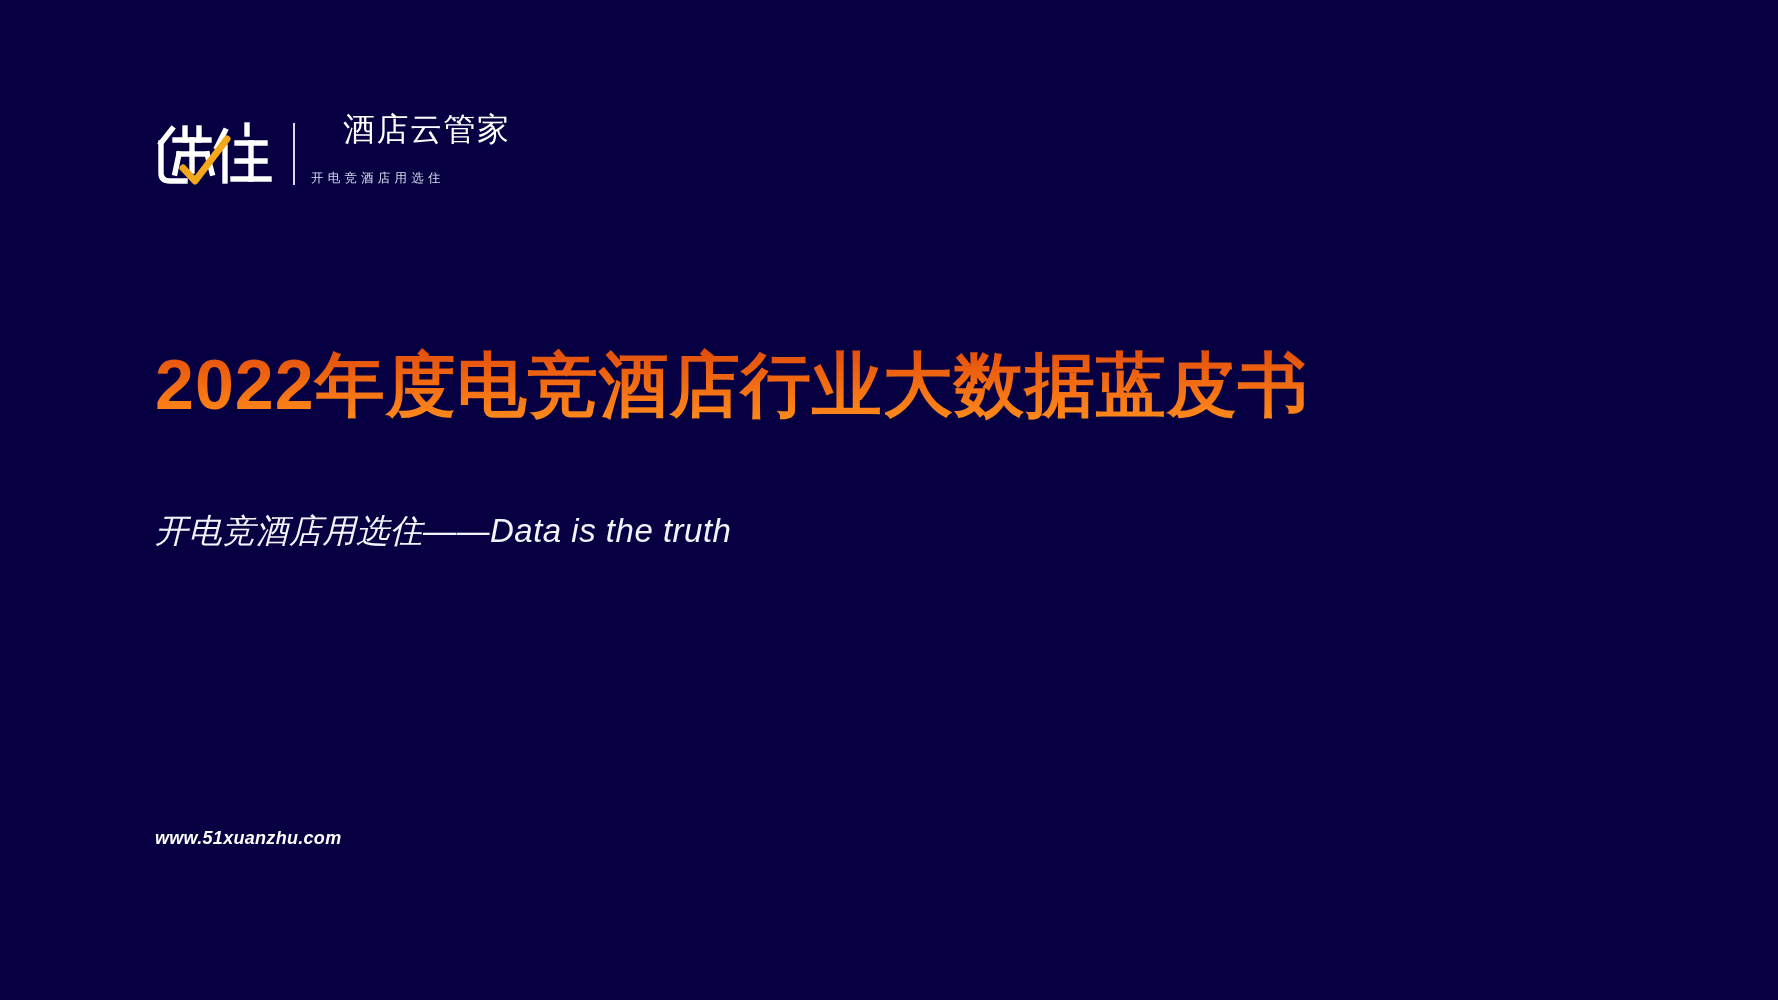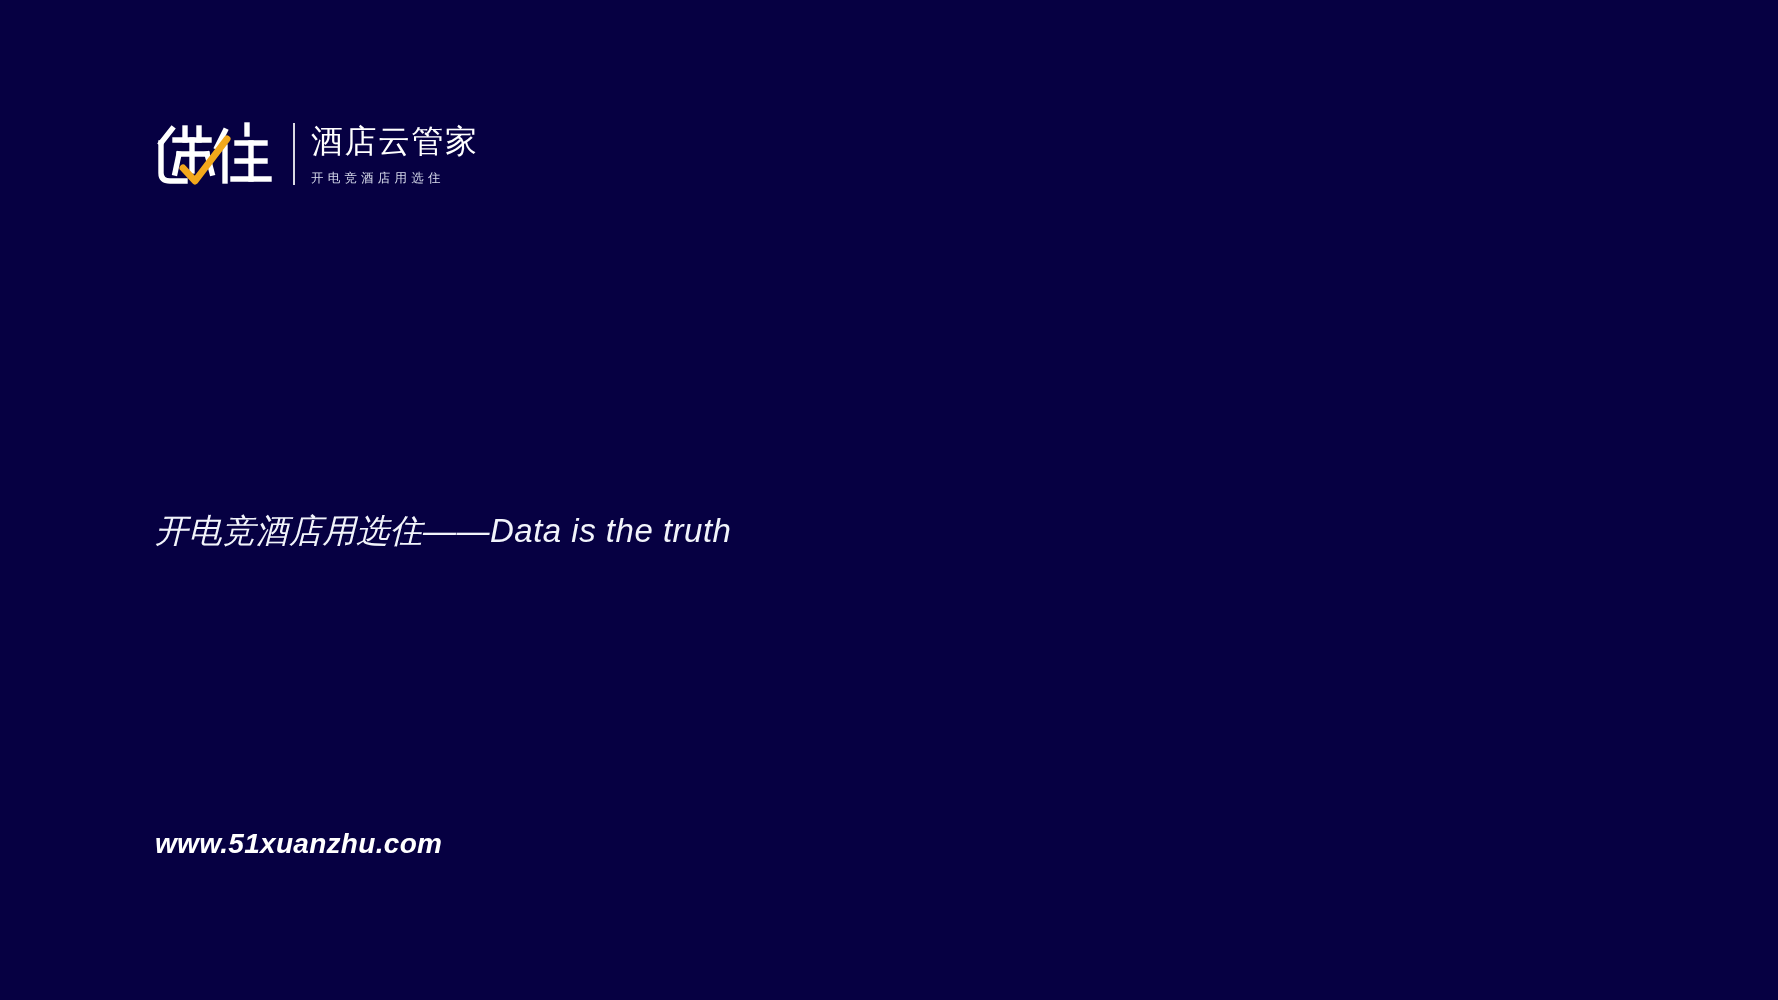--- a/index.html
+++ b/index.html
@@ -47,28 +47,29 @@
     height:72px;
     padding-bottom:1px;
   }
   .logo-cn-main {
     font-size:32px;
     font-weight:400;
     color:#ffffff;
     letter-spacing:1.5px;
     line-height:1.12;
     white-space:nowrap;
+    margin-left:32px;
   }
   .logo-cn-sub {
     font-size:12.5px;
     font-weight:400;
     color:#d9dced;
     letter-spacing:4.2px;
     line-height:1.1;
-    margin-top:12px;
+    margin-top:24px;
     white-space:nowrap;
   }
 
   
   .main-title {
     position:absolute;
     left:155px; top:344px;
     font-size:70px;
     font-weight:bold;
     letter-spacing:1px;
@@ -91,21 +92,21 @@
     color:#f2f4fb;
     letter-spacing:.5px;
     line-height:1.25;
     white-space:nowrap;
   }
 
   
   .footer-url {
     position:absolute;
     left:155px; top:828px;
-    font-size:28px;
+    font-size:18px;
     font-style:italic;
     font-weight:bold;
     color:#ffffff;
     letter-spacing:.3px;
     white-space:nowrap;
   }
 </style>
 </head>
 <body>
 
@@ -143,18 +144,19 @@
 
     <span class="logo-divider"></span>
 
     <span class="logo-text-col">
       <span class="logo-cn-main">酒店云管家</span>
       <span class="logo-cn-sub">开电竞酒店用选住</span>
     </span>
 
   </div>
 
+  <h1 class="main-title">2022年度电竞酒店行业大数据蓝皮书</h1>
 
   <h2 class="subtitle">开电竞酒店用选住——Data is the truth</h2>
 
   <div class="footer-url">www.51xuanzhu.com</div>
 
 </div>
 
 </body></html>

